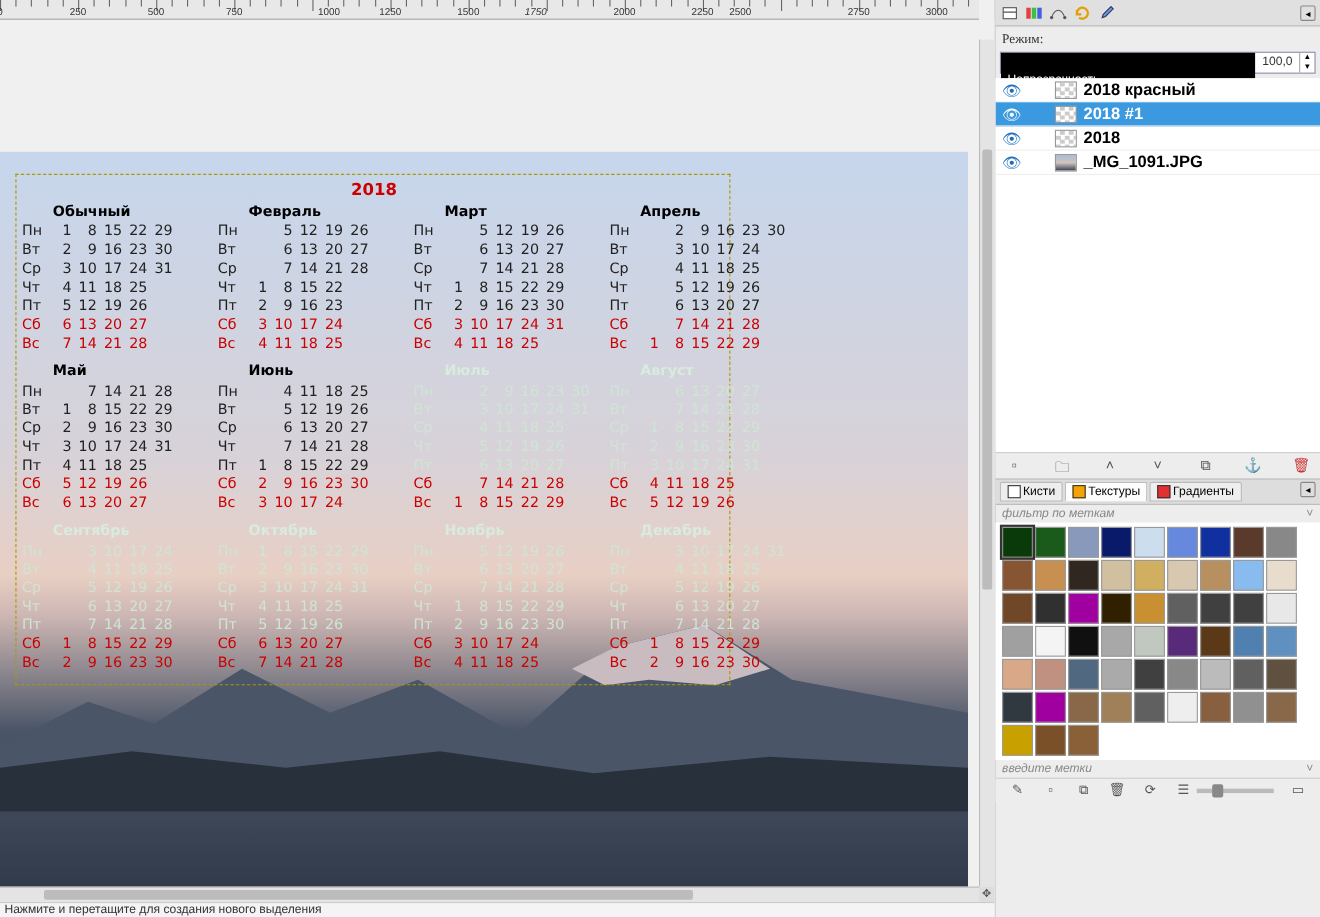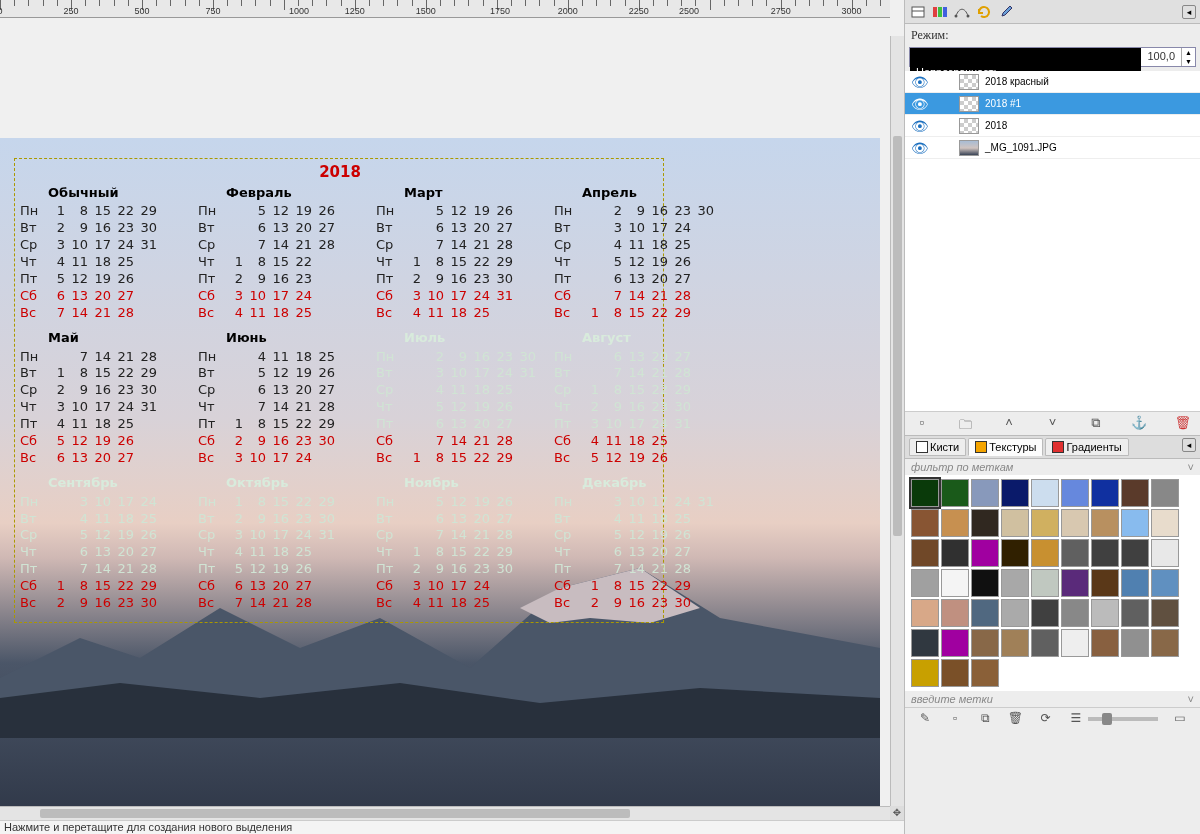--- a/index.html
+++ b/index.html
@@ -54,21 +54,21 @@
 
 .layers-list { background: #fff; flex: 0 0 auto; height: 340px; overflow: auto; }
 .layer-row { display: flex; align-items: center; height: 22px; border-bottom: 1px solid #eee; gap: 6px; padding: 0 6px; }
 .layer-row.selected { background: #3b99e0; color: #fff; }
 .layer-eye { width: 16px; color: #1a6fbf; font-size: 14px; }
 .layer-row.selected .layer-eye { color: #fff; }
 .layer-link { width: 20px; }
 .layer-thumb { width: 20px; height: 16px; background: #ccc; border: 1px solid #999; }
 .layer-thumb.checker { background: repeating-conic-gradient(#ccc 0 25%, #fff 0 50%) 0 0/8px 8px; }
 .layer-thumb.img { background: linear-gradient(to bottom,#a8bcd4 0%,#d0c4c0 50%,#3a4456 100%); }
-.layer-name { font-size: 10px; }
+.layer-name { font-size: 15px; font-weight: bold; }
 
 .layers-toolbar { height: 24px; display: flex; align-items: center; justify-content: space-between; padding: 0 8px; border-top: 1px solid #ccc; background: #ededed; }
 .layers-toolbar .btn { width: 18px; height: 18px; font-size: 13px; color: #555; text-align: center; cursor: pointer; }
 .layers-toolbar .btn.del { color: #c33; }
 
 .resource-tabs { display: flex; background: #ddd; border-top: 1px solid #bbb; border-bottom: 1px solid #bbb; padding: 2px 4px; gap: 2px; }
 .rtab { display: flex; align-items: center; gap: 2px; padding: 2px 6px; border: 1px solid #bbb; background: #eee; font-size: 11px; border-radius: 2px 2px 0 0; }
 .rtab.active { background: #fcfcfc; border-bottom-color: #fcfcfc; }
 .rtab-swatch { width: 12px; height: 12px; border: 1px solid #333; }
 .filter-row { padding: 2px 6px; font-size: 11px; color: #888; font-style: italic; display: flex; justify-content: space-between; align-items: center; }
@@ -124,39 +124,39 @@
       <div class="tick" style="left: 383.226px;"></div>
       <div class="tick" style="left: 397.419px;"></div>
       <div class="tick" style="left: 411.613px;"></div>
       <div class="tick major" style="left: 425.806px;"></div>
       <div class="tick-label" style="left: 425.806px;">1500</div>
       <div class="tick" style="left: 440px;"></div>
       <div class="tick" style="left: 454.194px;"></div>
       <div class="tick" style="left: 468.387px;"></div>
       <div class="tick" style="left: 482.581px;"></div>
       <div class="tick major" style="left: 496.774px;"></div>
-      <div class="tick-label" style="left: 500px;">1750</div>
+      <div class="tick-label" style="left: 487px; font-style: italic;">1750</div>
       <div class="tick" style="left: 510.968px;"></div>
       <div class="tick" style="left: 525.161px;"></div>
       <div class="tick" style="left: 539.355px;"></div>
       <div class="tick" style="left: 553.548px;"></div>
       <div class="tick major" style="left: 567.742px;"></div>
       <div class="tick-label" style="left: 567.742px;">2000</div>
       <div class="tick" style="left: 581.935px;"></div>
       <div class="tick" style="left: 596.129px;"></div>
       <div class="tick" style="left: 610.323px;"></div>
       <div class="tick" style="left: 624.516px;"></div>
       <div class="tick major" style="left: 638.71px;"></div>
       <div class="tick-label" style="left: 638.71px;">2250</div>
       <div class="tick" style="left: 652.903px;"></div>
       <div class="tick" style="left: 667.097px;"></div>
       <div class="tick" style="left: 681.29px;"></div>
       <div class="tick" style="left: 695.484px;"></div>
       <div class="tick major" style="left: 709.677px;"></div>
-      <div class="tick-label" style="left: 689px;">2500</div>
+      <div class="tick-label" style="left: 673px;">2500</div>
       <div class="tick" style="left: 723.871px;"></div>
       <div class="tick" style="left: 738.065px;"></div>
       <div class="tick" style="left: 752.258px;"></div>
       <div class="tick" style="left: 766.452px;"></div>
       <div class="tick major" style="left: 780.645px;"></div>
       <div class="tick-label" style="left: 780.645px;">2750</div>
       <div class="tick" style="left: 794.839px;"></div>
       <div class="tick" style="left: 809.032px;"></div>
       <div class="tick" style="left: 823.226px;"></div>
       <div class="tick" style="left: 837.419px;"></div>

